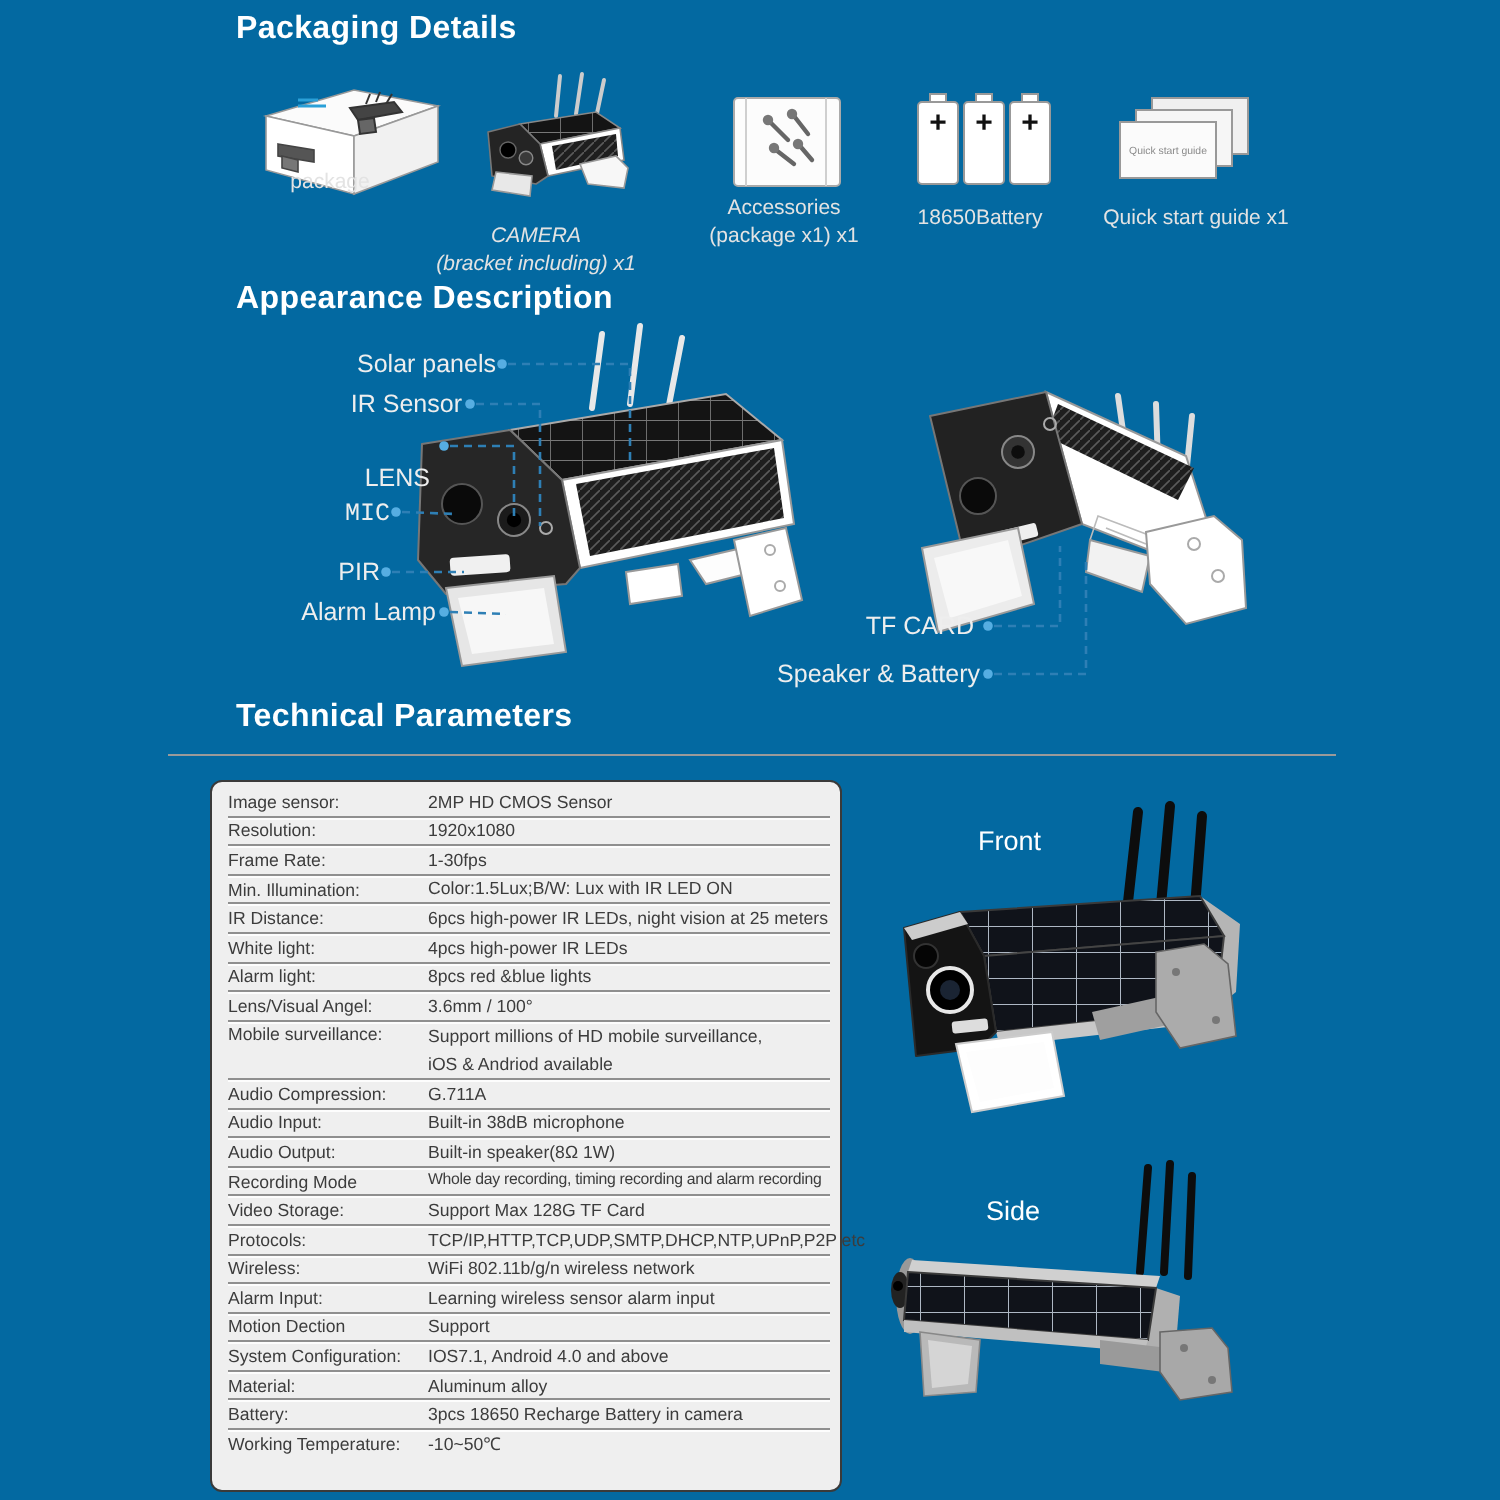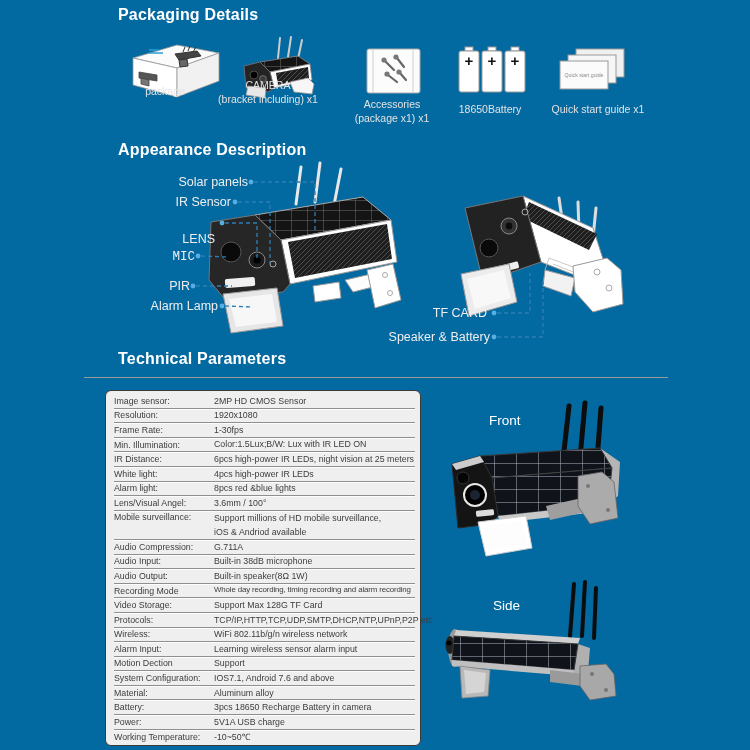--- a/index.html
+++ b/index.html
@@ -125,21 +125,21 @@
   <svg class="abs" style="left:558px;top:48px;" width="68" height="44" viewBox="0 0 68 44">
     <rect x="18" y="1" width="48" height="28" fill="#f0f0f0" stroke="#999"></rect>
     <rect x="10" y="7" width="48" height="28" fill="#f6f6f6" stroke="#999"></rect>
     <rect x="2" y="13" width="48" height="28" fill="#fbfbfb" stroke="#999"></rect>
     <text x="26" y="29" font-size="5.2" fill="#8a8a8a" text-anchor="middle">Quick start guide</text>
   </svg>
 
   <div class="pk-label" style="left:165px;top:85px;">
     <span>package</span>
   </div>
-  <div class="pk-label" style="left:268px;top:79px;">
+  <div class="pk-label" style="left:268px;top:112px;font-style:italic;">
     <span>CAMERA</span><br>
     <span>(bracket including) x1</span>
   </div>
   <div class="pk-label" style="left:392px;top:98px;">
     <span>Accessories</span><br>
     <span>(package x1) x1</span>
   </div>
   <div class="pk-label" style="left:490px;top:103px;">
     <span>18650Battery</span>
   </div>
@@ -312,33 +312,29 @@
       <div class="t-row">
         <span class="t-label">Alarm Input:</span>
         <span class="t-value">Learning wireless sensor alarm input</span>
       </div>
       <div class="t-row">
         <span class="t-label">Motion Dection</span>
         <span class="t-value">Support</span>
       </div>
       <div class="t-row">
         <span class="t-label">System Configuration:</span>
-        <span class="t-value">IOS7.1, Android 7.6 and above</span>
+        <span class="t-value">IOS7.1, Android 4.0 and above</span>
       </div>
       <div class="t-row">
         <span class="t-label">Material:</span>
         <span class="t-value">Aluminum alloy</span>
       </div>
       <div class="t-row">
         <span class="t-label">Battery:</span>
         <span class="t-value">3pcs 18650  Recharge Battery in  camera</span>
-      </div>
-      <div class="t-row">
-        <span class="t-label">Power:</span>
-        <span class="t-value">5V1A USB charge</span>
       </div>
       <div class="t-row last">
         <span class="t-label">Working Temperature:</span>
         <span class="t-value">-10~50℃</span>
       </div>
     </div>
 
   <div class="view-label" style="left:489px;top:413px;">Front</div>
   <div class="view-label" style="left:493px;top:598px;">Side</div>
 

